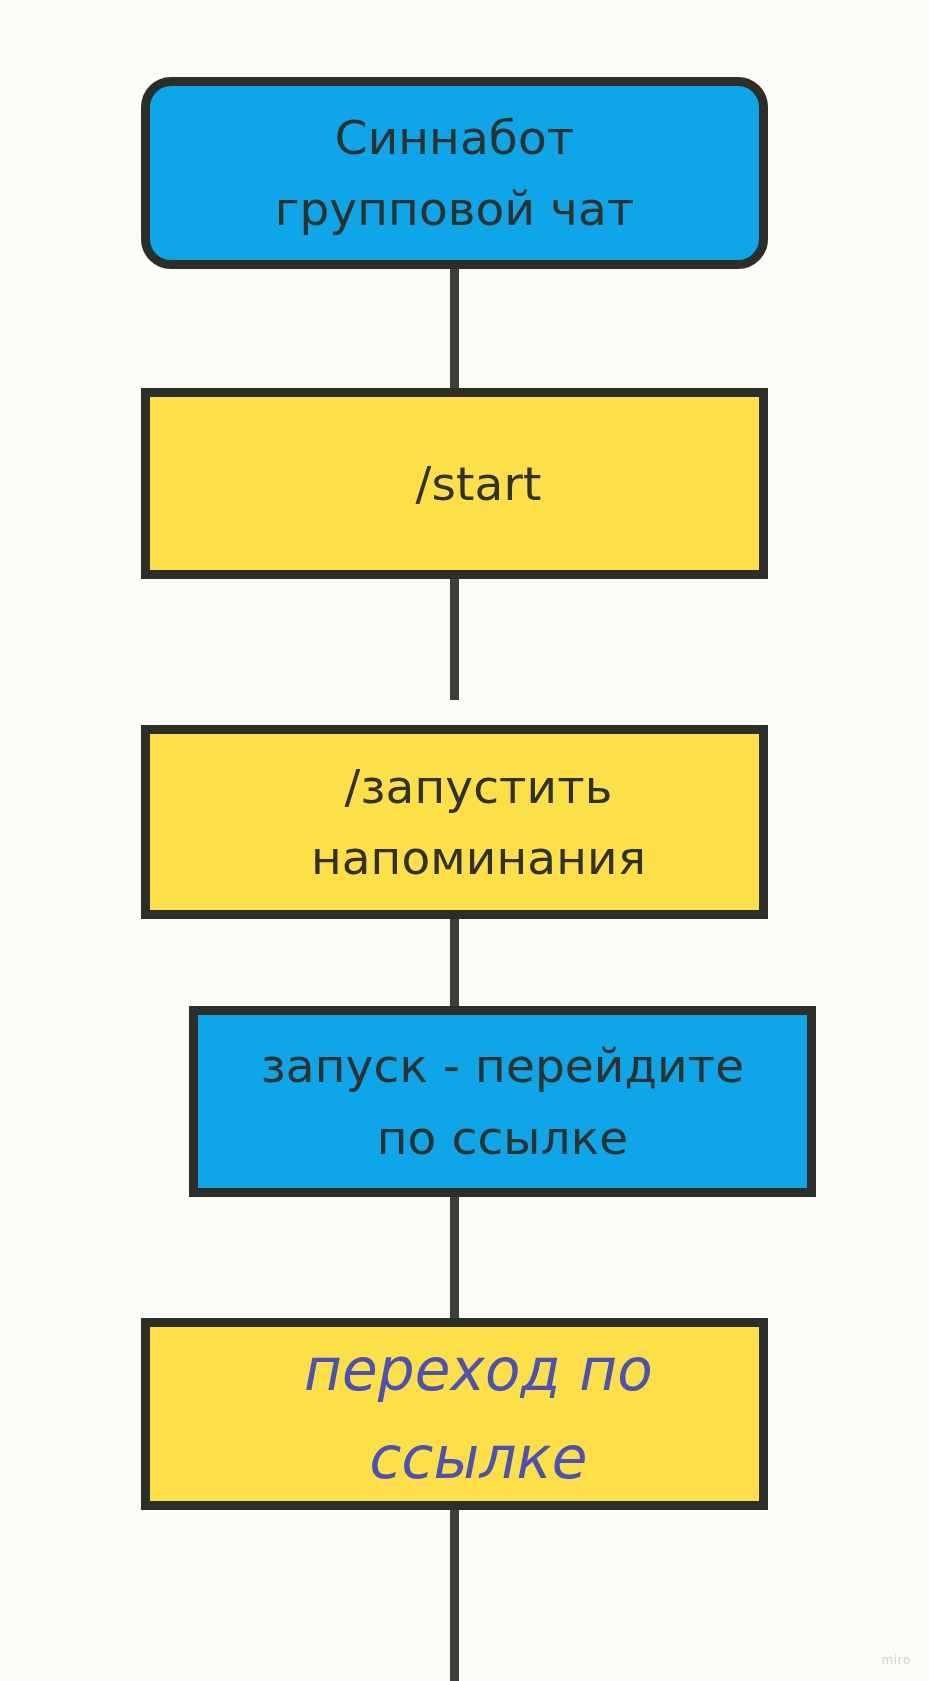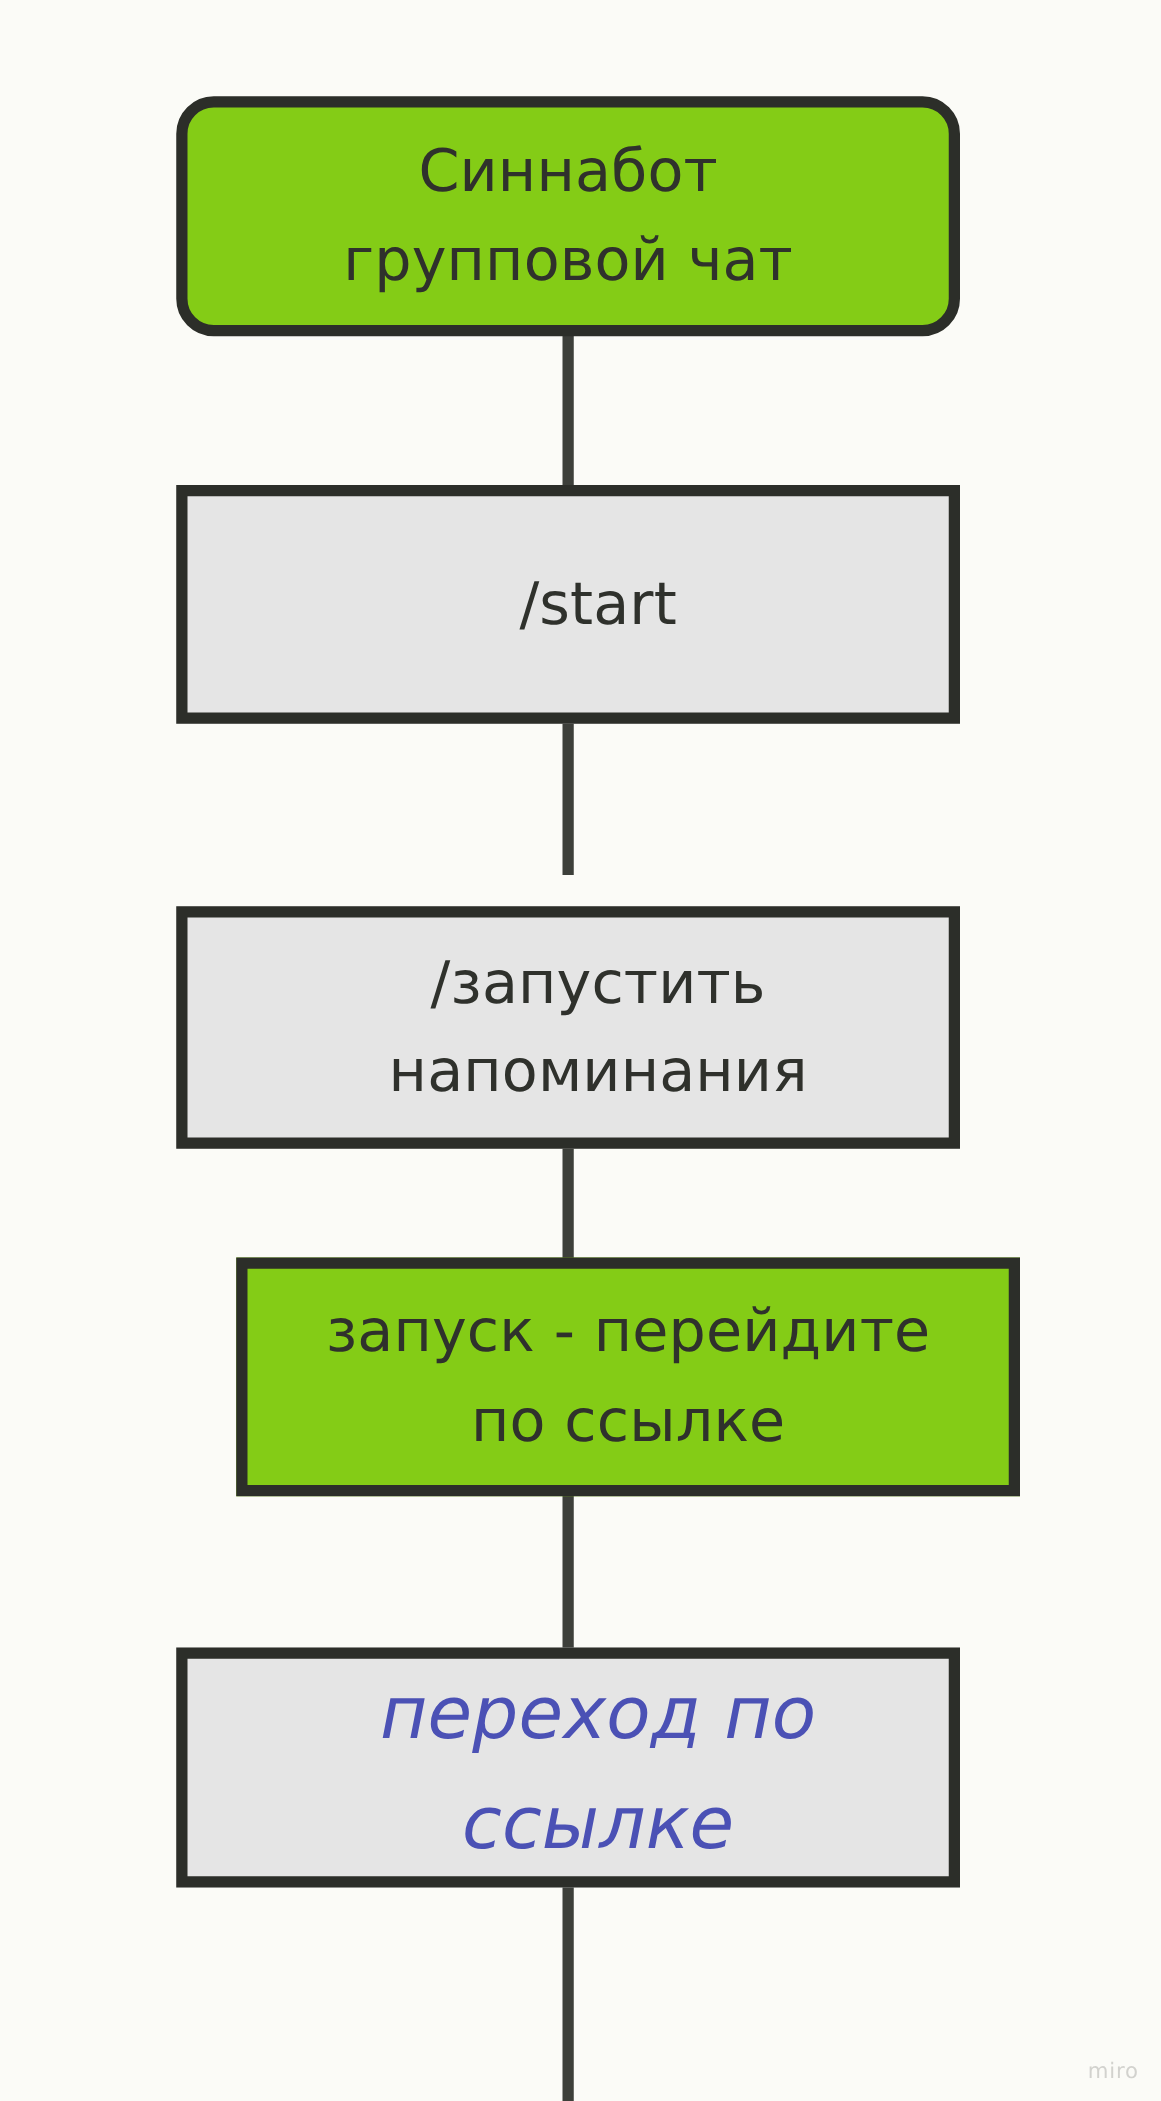--- a/index.html
+++ b/index.html
@@ -40,22 +40,22 @@
     width: 627px;
     box-sizing: border-box;
     border: 9px solid #2C2E29;
     display: flex;
     align-items: center;
     justify-content: center;
     text-align: center;
     z-index: 2;
   }
 
-  .node.fill-white  { background: #84cc16; text-align: center; }
-  .node.fill-mint   { background: #e5e5e5; padding-left: 48px; }
+  .node.fill-white  { background: #0ea5e9; text-align: center; }
+  .node.fill-mint   { background: #fde047; padding-left: 48px; }
   .node.rounded     { border-radius: 30px; }
 
   .node-label {
     color: #2F312C;
     font-size: 47px;
     line-height: 1.52;
     font-weight: 400;
     letter-spacing: 0.1px;
     width: 100%;
     padding: 0 10px;
@@ -80,21 +80,21 @@
   #conn-2 { top: 576px;  height: 124px; }
   #conn-3 { top: 888px;  height: 121px; }
   #conn-4 { top: 1194px; height: 128px; }
   #conn-5 { top: 1508px; height: 173px; }
 
   
   #watermark {
     position: absolute;
     right: 18px;
     bottom: 14px;
-    font-size: 17px;
+    font-size: 12px;
     color: #D2D2CE;
     letter-spacing: 0.6px;
     font-family: "DejaVu Sans", "Liberation Sans", sans-serif;
     z-index: 3;
     user-select: none;
   }
 </style>
 </head>
 <body>
 

